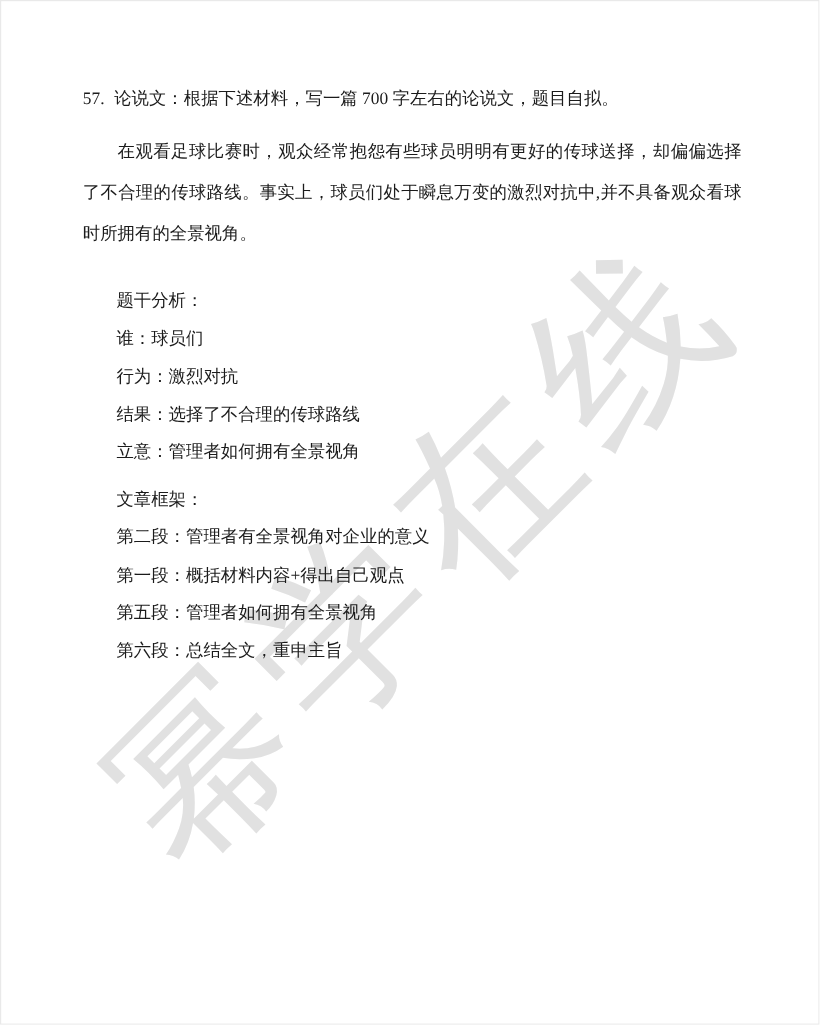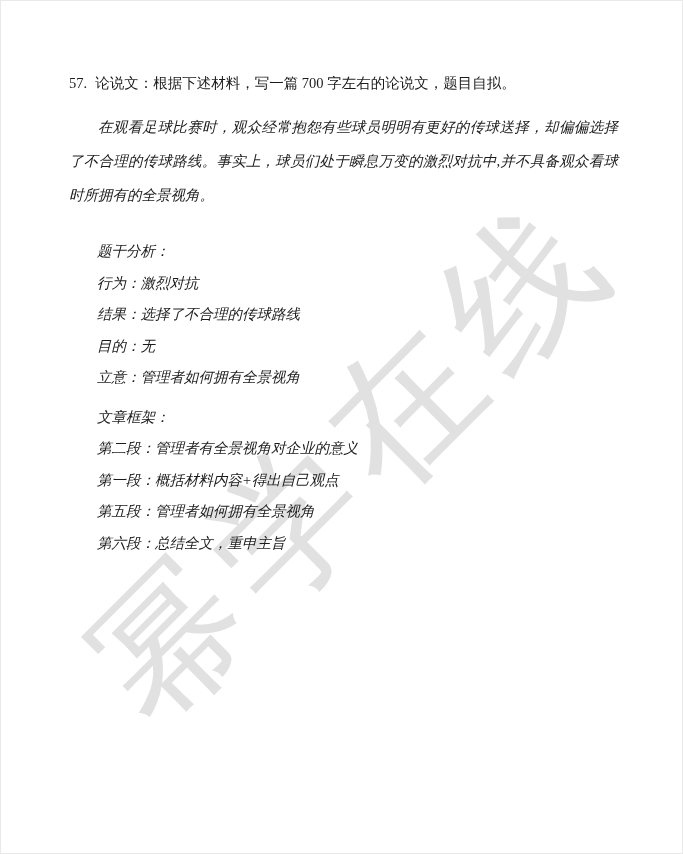--- a/index.html
+++ b/index.html
@@ -43,23 +43,22 @@
     font-size: 14.5px;
     line-height: 21px;
   }
   .q-number { margin-right: 8px; }
   .material {
     margin-top: 16px;
     font-size: 14.5px;
     line-height: 34px;
     text-align: justify;
     text-indent: 2em;
-    font-style: italic;
   }
-  .section { padding-left: 28px; font-style: italic; }
+  .section { padding-left: 28px; }
   .section-analysis  { margin-top: 24px; }
   .section-framework { margin-top: 8px; }
   .section p {
     font-size: 14.5px;
     line-height: 31.5px;
     white-space: nowrap;
   }
 </style>
 </head>
 <body>
@@ -69,23 +68,23 @@
   <div class="watermark" style="color: rgb(225, 225, 225);">幂学在线</div>
 
   <div class="content">
 
     <div class="q-line"><span class="q-number">57.</span><span>论说文：根据下述材料，写一篇 700 字左右的论说文，题目自拟。</span></div>
 
     <div class="material">在观看足球比赛时，观众经常抱怨有些球员明明有更好的传球送择，却偏偏选择了不合理的传球路线。事实上，球员们处于瞬息万变的激烈对抗中,并不具备观众看球时所拥有的全景视角。</div>
 
     <div class="section section-analysis">
       <p>题干分析：</p>
+      <p><span>谁：</span><span>球员们</span></p>
       <p><span>行为：</span><span>激烈对抗</span></p>
       <p><span>结果：</span><span>选择了不合理的传球路线</span></p>
-      <p><span>目的：</span><span>无</span></p>
       <p><span>立意：</span><span>管理者如何拥有全景视角</span></p>
     </div>
 
     <div class="section section-framework">
       <p>文章框架：</p>
       <p><span>第二段：</span><span>管理者有全景视角对企业的意义</span></p>
       <p><span>第一段：</span><span>概括材料内容+得出自己观点</span></p>
       <p><span>第五段：</span><span>管理者如何拥有全景视角</span></p>
       <p><span>第六段：</span><span>总结全文，重申主旨</span></p>
     </div>

